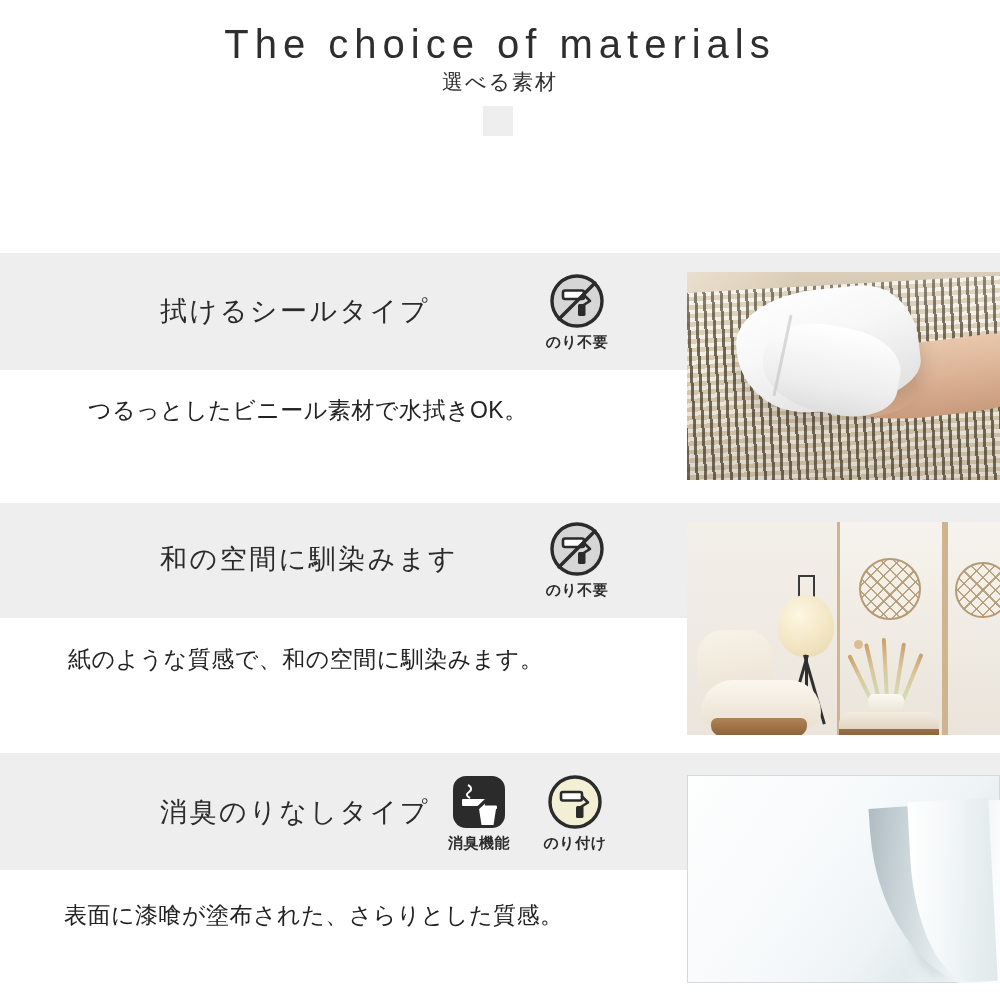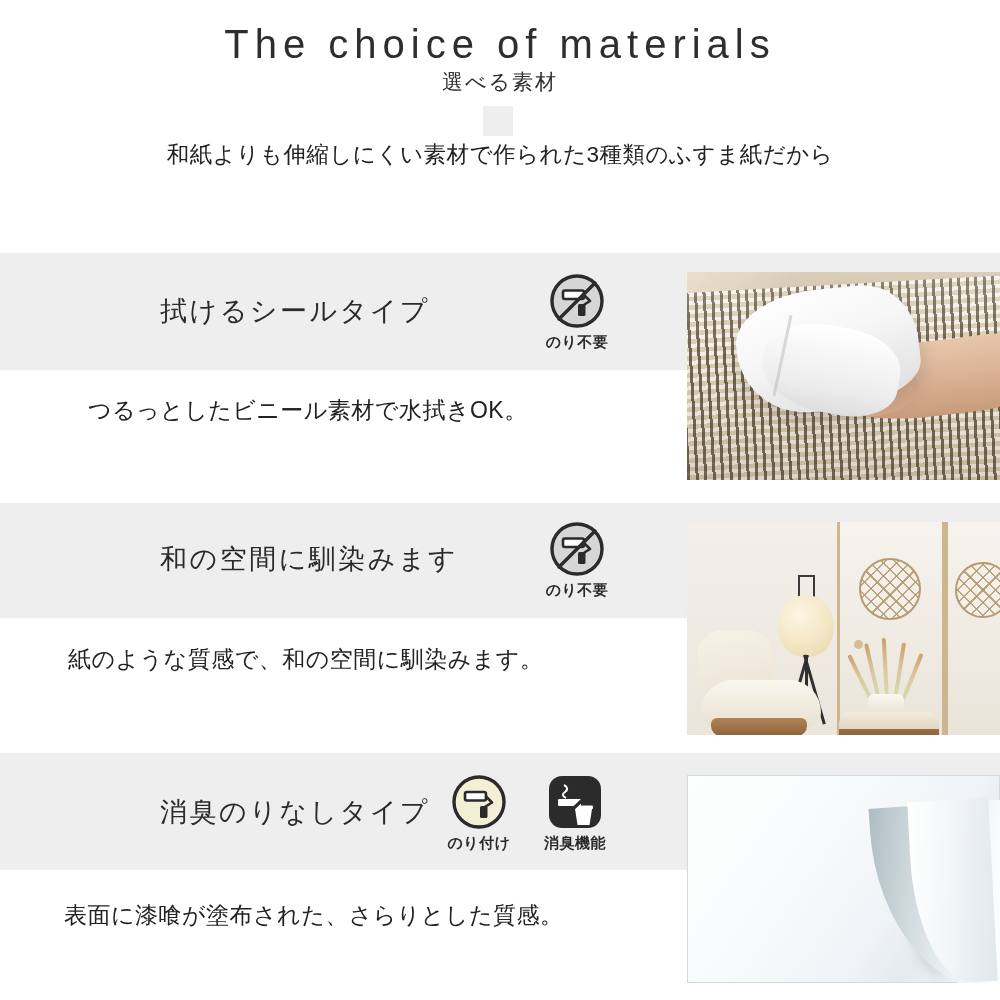--- a/index.html
+++ b/index.html
@@ -241,21 +241,20 @@
 </head>
 <body>
 
 <div class="page">
 
   <div class="header">
     <div class="title-en">The choice of materials</div>
     <div class="title-jp">選べる素材</div>
     <div class="divider-square"></div>
     <div class="lead">
-      <div>和紙よりも伸縮しにくい素材で作られた3種類のふすま紙だから</div>
     </div>
   </div>
 
   <div class="section">
     <div class="band" style="top:253px;height:117px;"></div>
 
     <div class="section-title" style="left:112px;top:293px;">拭けるシールタイプ</div>
 
     <div class="badges" style="left:538px;top:273px;">
       <div class="badge">
@@ -335,38 +334,38 @@
   </div>
 
   <div class="section">
     <div class="band" style="top:753px;height:117px;"></div>
 
     <div class="section-title" style="left:112px;top:794px;">消臭のりなしタイプ</div>
 
     <div class="badges" style="left:440px;top:774px;">
       <div class="badge">
         <svg class="badge-art" viewBox="0 0 56 56">
-          <circle cx="28" cy="28" r="25" fill="#f3efd4" stroke="#2b2b2b" stroke-width="3.4"></circle>
-          <rect x="14" y="18" width="21" height="8.5" rx="2" fill="#ffffff" stroke="#2b2b2b" stroke-width="2.6"></rect>
-          <path d="M35 22.5 L41 28.5 L33 33.5" fill="none" stroke="#2b2b2b" stroke-width="2.6" stroke-linecap="round" stroke-linejoin="round"></path>
-          <rect x="29" y="32" width="7.5" height="12" rx="1.6" fill="#2b2b2b"></rect>
-        </svg>
-        <div class="badge-label">のり付け</div>
-      </div>
-      <div class="badge">
-        <svg class="badge-art" viewBox="0 0 56 56">
           <rect x="2" y="2" width="52" height="52" rx="13" fill="#2b2b2b"></rect>
           <path d="M17 11 c4 2 4 5 1 7 c-3 2 -3 4 1 6" fill="none" stroke="#ffffff" stroke-width="2"></path>
           <rect x="11" y="25" width="23" height="7" rx="1" fill="#ffffff"></rect>
           <path d="M28 35 h17 l-2.5 16 h-12 z" fill="#ffffff"></path>
           <rect x="27" y="31.5" width="19" height="3.6" rx="1.2" fill="#ffffff"></rect>
           <line x1="12" y1="48" x2="46" y2="16" stroke="#2b2b2b" stroke-width="3.2"></line>
         </svg>
         <div class="badge-label">消臭機能</div>
       </div>
+      <div class="badge">
+        <svg class="badge-art" viewBox="0 0 56 56">
+          <circle cx="28" cy="28" r="25" fill="#f3efd4" stroke="#2b2b2b" stroke-width="3.4"></circle>
+          <rect x="14" y="18" width="21" height="8.5" rx="2" fill="#ffffff" stroke="#2b2b2b" stroke-width="2.6"></rect>
+          <path d="M35 22.5 L41 28.5 L33 33.5" fill="none" stroke="#2b2b2b" stroke-width="2.6" stroke-linecap="round" stroke-linejoin="round"></path>
+          <rect x="29" y="32" width="7.5" height="12" rx="1.6" fill="#2b2b2b"></rect>
+        </svg>
+        <div class="badge-label">のり付け</div>
+      </div>
     </div>
 
     <div class="section-desc" style="left:64px;top:900px;">表面に漆喰が塗布された、さらりとした質感。</div>
 
     <div class="photo" style="left:687px;top:775px;width:313px;height:208px;background:#ffffff;">
       <div class="ph3-bg"></div>
       <div class="ph3-sheet"></div>
       <div class="ph3-shadow"></div>
       <div class="ph3-curl"></div>
       <div class="ph3-curl-edge"></div>

